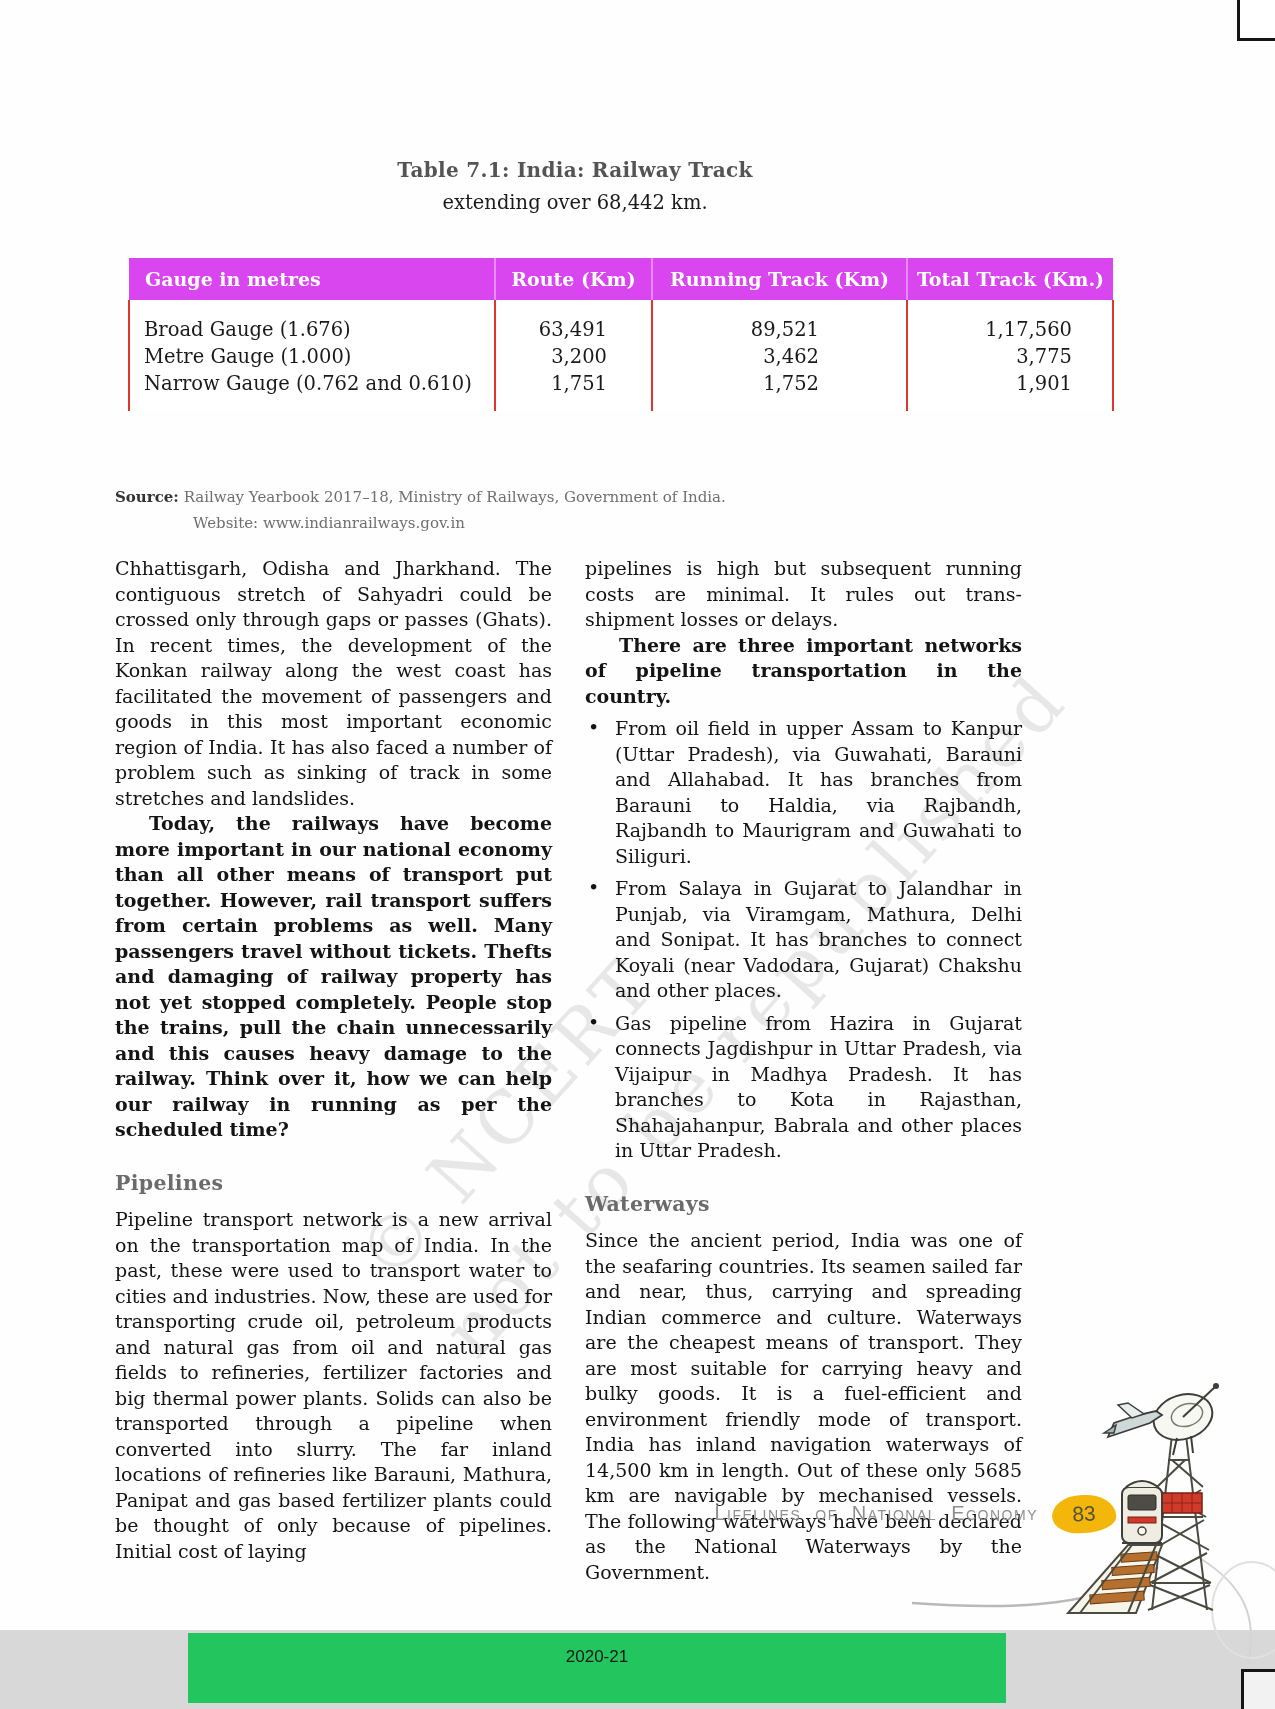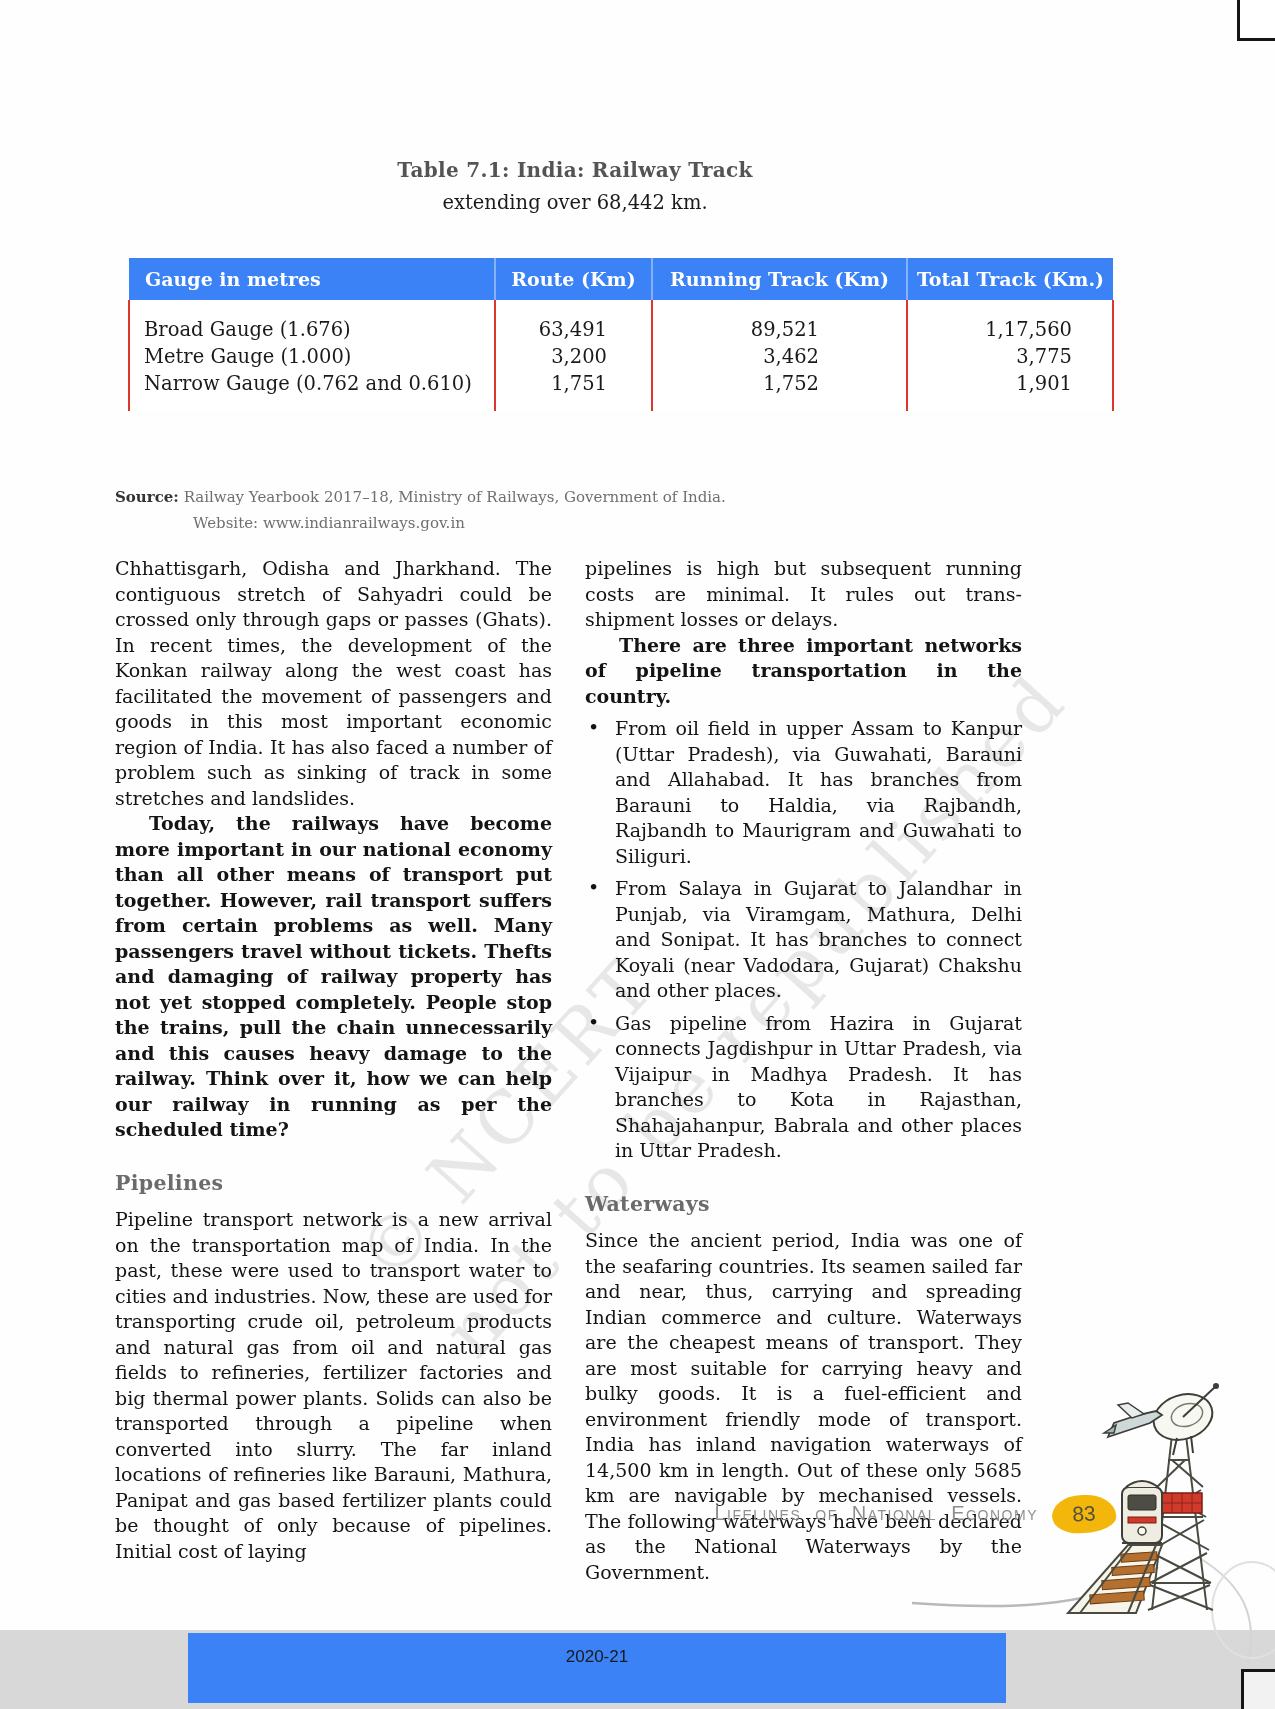--- a/index.html
+++ b/index.html
@@ -24,21 +24,21 @@
     text-align:center; font-size:19.5px; color:#1b1b1b; line-height:25px;
   }
   .rail-table {
     position:absolute; left:128px; top:258px; z-index:1;
     border-collapse:collapse; table-layout:fixed; width:984px;
     font-size:19.5px;
   }
   .rail-table col.w1{width:366px} .rail-table col.w2{width:157px}
   .rail-table col.w3{width:255px} .rail-table col.w4{width:206px}
   .rail-table thead th {
-    background:#3b82f6; color:#ffffff; font-weight:bold; font-size:19px;
+    background:#d946ef; color:#ffffff; font-weight:bold; font-size:19px;
     padding:10px 6px; text-align:center;
   }
   .rail-table thead th.c1 { text-align:left; padding-left:16px; }
   .rail-table thead th + th { border-left:2px solid rgba(255,255,255,0.38); }
   .rail-table tbody td {
     color:#1a1a1a; padding:2px 6px; background:#ffffff;
   }
   .rail-table tbody td.c1 { text-align:left; padding-left:14px; }
   .rail-table tbody td.c2 { text-align:right; padding-right:44px; }
   .rail-table tbody td.c3 { text-align:right; padding-right:87px; }
@@ -85,21 +85,21 @@
     position:absolute; left:1052px; top:1495px; width:64px; height:38px; z-index:3;
     background:#f2b70a; border-radius:48% 52% 55% 45% / 58% 62% 42% 50%;
     transform:rotate(-3deg);
     display:flex; align-items:center; justify-content:center;
     font-family:"Liberation Sans", sans-serif; font-size:21px; color:#55503f;
   }
   
   .bottom-strip { position:absolute; left:0; top:1630px; width:1275px; height:79px; background:#d8d8d8; z-index:1; }
   .year-bar {
     position:absolute; left:188px; top:1633px; width:818px; height:70px; z-index:2;
-    background:#3b82f6; box-sizing:border-box; padding-top:14px;
+    background:#22c55e; box-sizing:border-box; padding-top:14px;
     display:flex; justify-content:center; align-items:flex-start;
     font-family:"Liberation Sans", sans-serif; font-size:17px; color:#1a1a1a;
   }
   
   .corner-top-right {
     position:absolute; left:1237px; top:0; width:38px; height:38px; z-index:5;
     border-left:3px solid #151515; border-bottom:3px solid #151515; background:#ffffff;
   }
   .corner-bottom-right {
     position:absolute; left:1241px; top:1669px; width:34px; height:40px; z-index:5;

